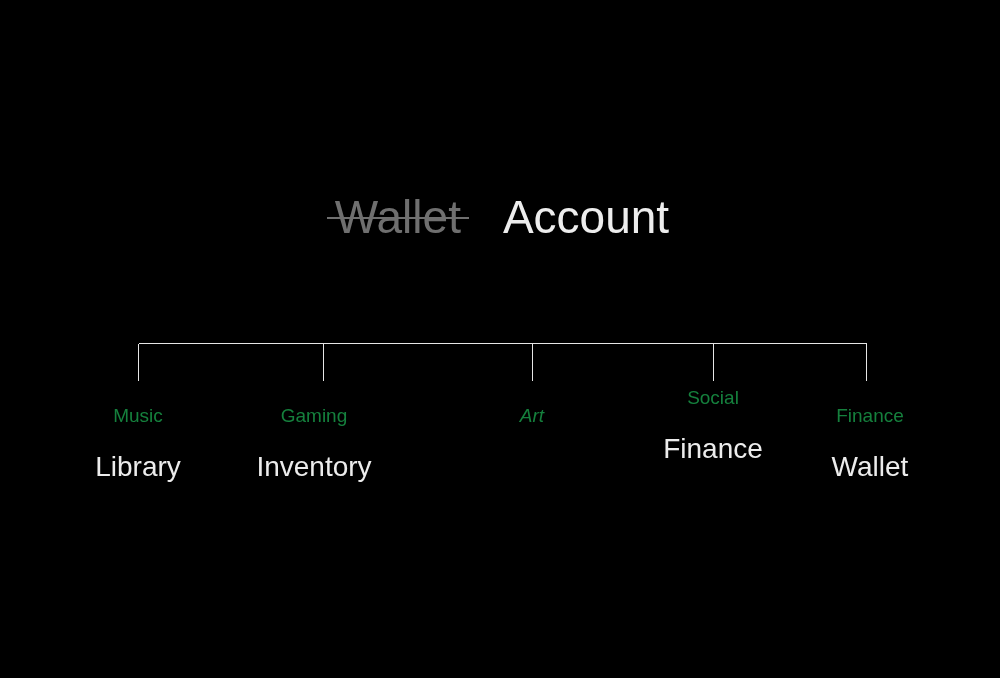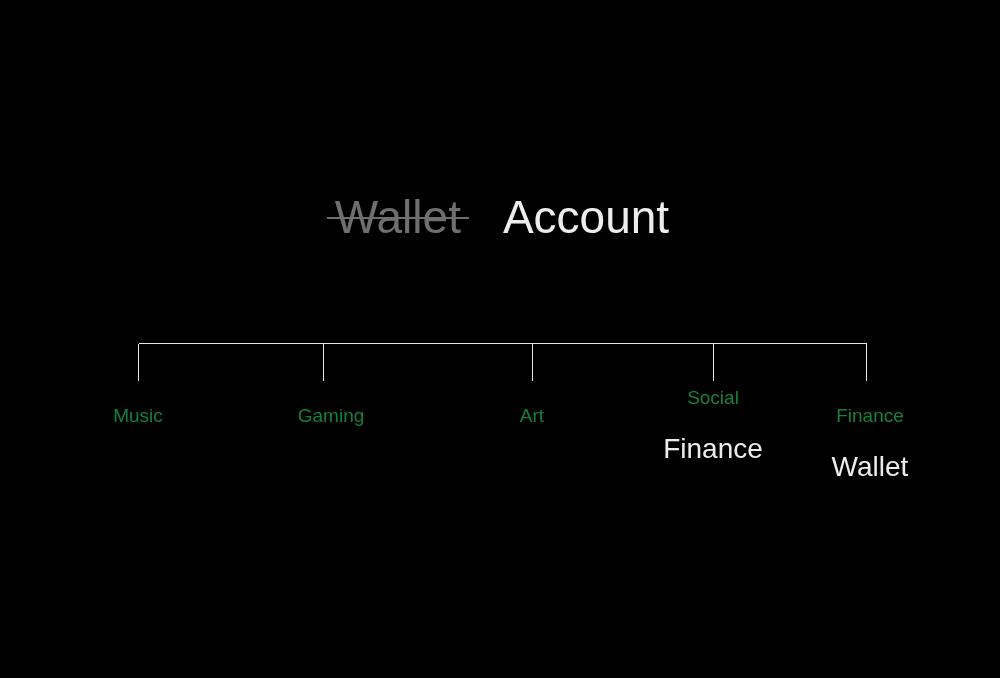--- a/index.html
+++ b/index.html
@@ -111,27 +111,29 @@
     <line class="tree-line" x1="138.5" y1="343.5" x2="866.5" y2="343.5"></line>
     <line class="tree-line" x1="138.5" y1="343.5" x2="138.5" y2="380.5"></line>
     <line class="tree-line" x1="323.5" y1="343.5" x2="323.5" y2="380.5"></line>
     <line class="tree-line" x1="532.5" y1="343.5" x2="532.5" y2="380.5"></line>
     <line class="tree-line" x1="713.5" y1="343.5" x2="713.5" y2="380.5"></line>
     <line class="tree-line" x1="866.5" y1="343.5" x2="866.5" y2="380.5"></line>
   </svg>
 
   <div class="node" style="left:138px; top:405px;">
     <div class="node-category">Music</div>
+    <div class="node-title">Library</div>
   </div>
 
-  <div class="node" style="left:331px; top:405px;">
+  <div class="node" style="left:314px; top:405px;">
     <div class="node-category">Gaming</div>
+    <div class="node-title">Inventory</div>
   </div>
 
-  <div class="node" style="left:532px; top:405px;">
+  <div class="node" style="left:532px; top:405px;font-style:italic;">
     <div class="node-category">Art</div>
   </div>
 
   <div class="node" style="left:713px; top:387px;">
     <div class="node-category">Social</div>
     <div class="node-title">Finance</div>
   </div>
 
   <div class="node" style="left:870px; top:405px;">
     <div class="node-category">Finance</div>

